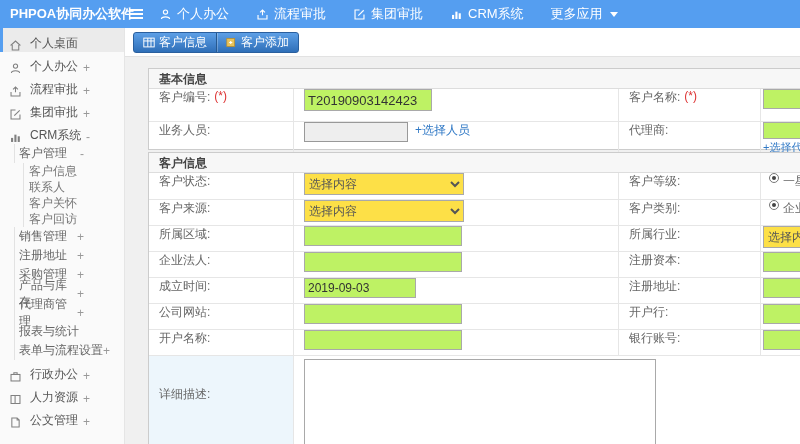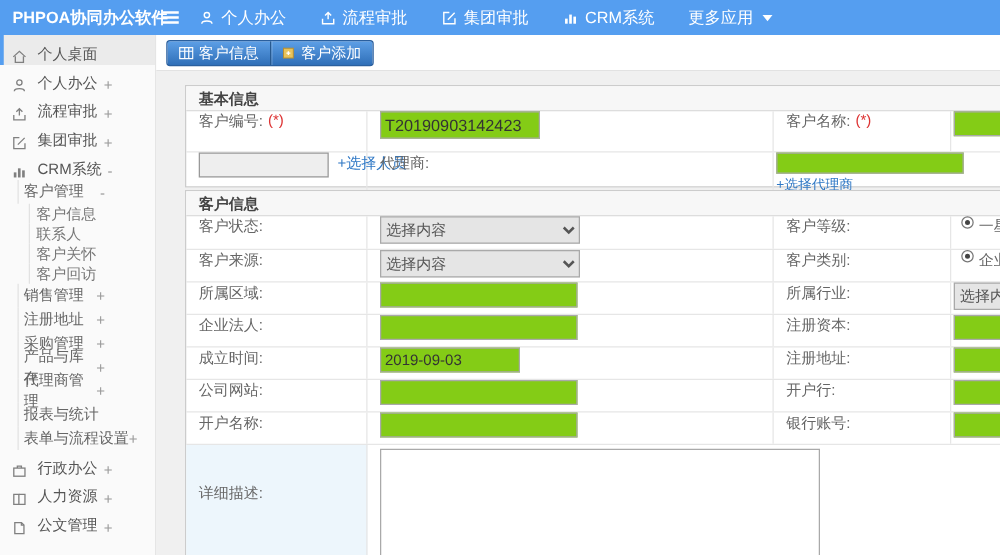--- a/index.html
+++ b/index.html
@@ -38,26 +38,26 @@
   .box1 { top:11px; }
   .box2 { top:95px; }
   .sec-header { height:20px; line-height:20px; padding-left:10px; background:#f7f7f7; border-bottom:1px solid #ddd; font-weight:bold; color:#444; }
   .frow { display:grid; grid-template-columns:145px 325px 142px auto; align-items:stretch; }
   .frow + .frow { border-top:1px solid #e6e6e6; }
   .r32 { height:32px; } .r28 { height:28px; } .r26 { height:26px; } .rbig { height:180px; border-top:1px solid #e6e6e6; }
   .cell { display:flex; padding-left:10px; color:#666; overflow:visible; }
   .cell.b { border-right:1px solid #e6e6e6; }
   .cell.c4 { padding-left:2px; }
   .req { color:#dd3333; margin-left:4px; }
-  .inp { height:20px; border:1px solid #a9a9a9; font-size:12px; padding:0 3px; color:#333; background:#84cc16; font-family:inherit; }
+  .inp { height:20px; border:1px solid #a9a9a9; font-size:12px; padding:0 3px; color:#333; background:#bef264; font-family:inherit; }
   .inp.no { width:128px; height:22px; font-size:13px; }
   .inp.w158 { width:158px; } .inp.w112 { width:112px; }
   .inp.person { width:104px; background:#eee; border-color:#999; }
   .inp.c4i { width:150px; }
-  .sel { width:160px; height:22px; border:1px solid #a9a9a9; font-size:12px; color:#555; background:#e5e5e5; font-family:inherit; }
+  .sel { width:160px; height:22px; border:1px solid #a9a9a9; font-size:12px; color:#555; background:#fde047; font-family:inherit; }
   .sel.c4s { width:150px; }
   .lnk { color:#2f78c5; margin-left:7px; cursor:pointer; white-space:nowrap; font-size:12px; }
   .stackcell { flex-direction:column; align-items:flex-start; justify-content:center; gap:1px; }
   .stackcell .lnk { margin-left:0; font-size:11px; }
   .radio { display:inline-block; width:10px; height:10px; border:1px solid #777; border-radius:50%; background:#fff; margin-right:4px; flex:0 0 auto; }
   .radio.checked { position:relative; }
   .radio.checked::after { content:''; position:absolute; left:2px; top:2px; width:4px; height:4px; border-radius:50%; background:#444; }
   .radlbl { margin-right:10px; color:#666; white-space:nowrap; }
   .desc-label { background:#edf6fc; align-items:flex-start; padding-top:30px; }
   .desc-field { align-items:flex-start; padding-top:3px; }
@@ -283,20 +283,23 @@
       <div class="cell b">
         <span>客户名称:</span>
         <span class="req">(*)</span>
       </div>
       <div class="cell c4">
         <input class="inp c4i" type="text" style="">
       </div>
     </div>
     <div class="frow r28">
       <div class="cell b">
+        <span>业务人员:</span>
+      </div>
+      <div class="cell b">
         <input class="inp person" type="text" style="">
         <span class="lnk">+选择人员</span>
       </div>
       <div class="cell b">
         <span>代理商:</span>
       </div>
       <div class="cell c4 stackcell">
         <input class="inp c4i" style="height: 17px;" type="text">
         <span class="lnk">+选择代理商</span>
       </div>

